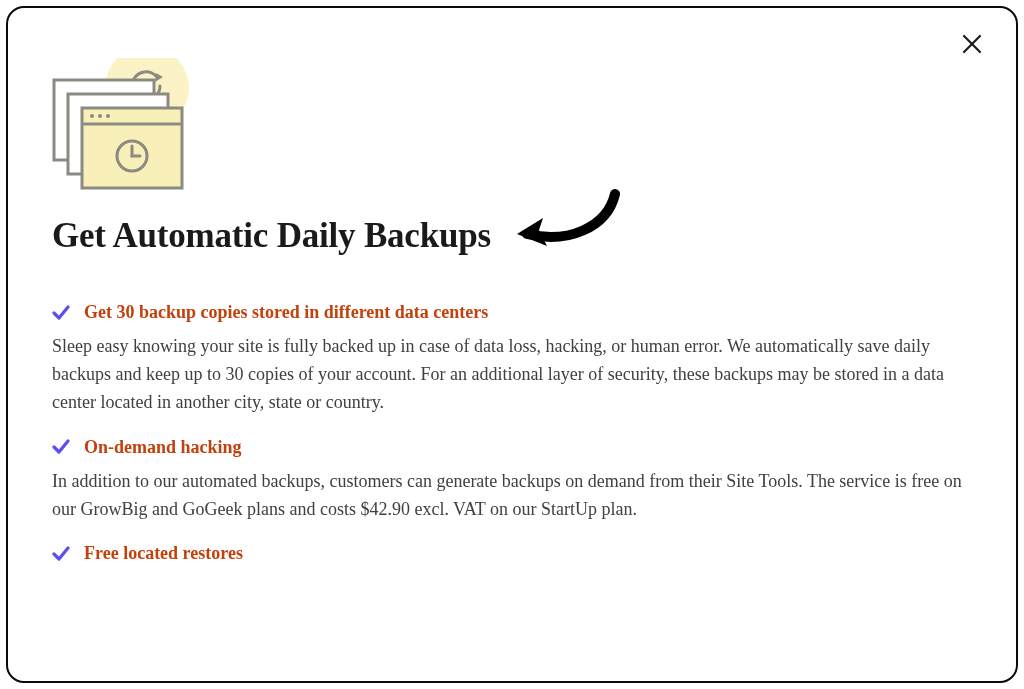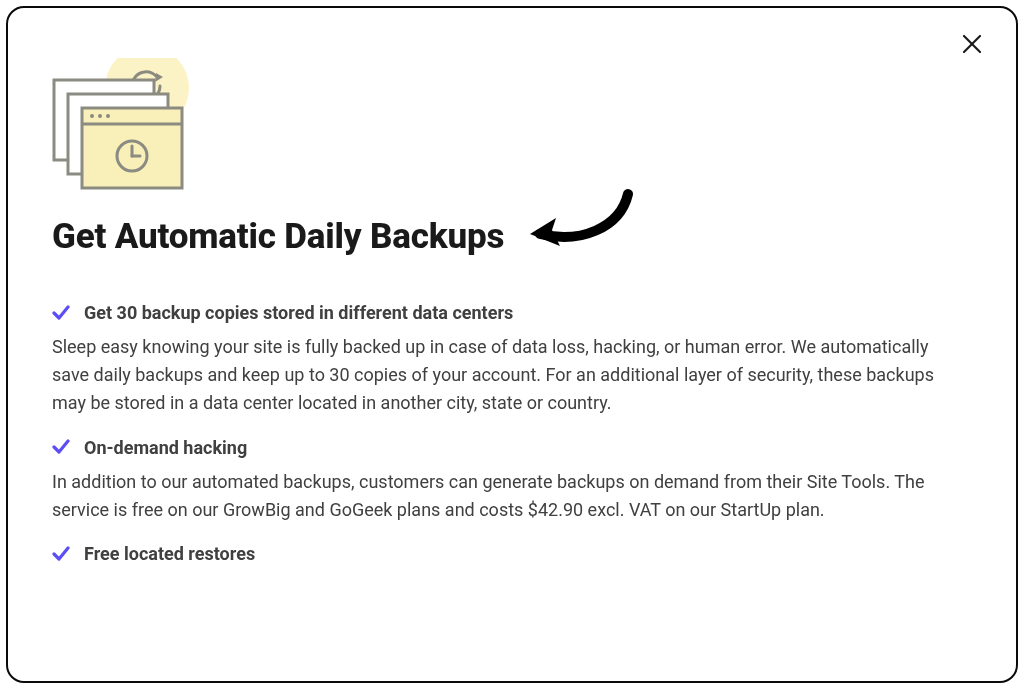--- a/index.html
+++ b/index.html
@@ -40,20 +40,21 @@
     top: 50px;
     width: 150px;
     height: 140px;
   }
 
   .content {
     position: absolute;
     left: 44px;
     top: 190px;
     right: 52px;
+    font-family: Liberation Serif, serif;
   }
 
   .title-row {
     display: flex;
     align-items: center;
     gap: 16px;
     margin-bottom: 28px;
   }
   h1.title {
     margin: 0;
@@ -81,21 +82,21 @@
     flex: 0 0 auto;
     width: 18px;
     height: 18px;
     display: inline-flex;
     align-items: center;
     justify-content: center;
   }
   .feature-title {
     font-size: 18px;
     font-weight: 700;
-    color: #404040;
+    color: #c2410c;
   }
   .feature-body {
     font-size: 18px;
     line-height: 1.55;
     color: #404040;
   }
 </style>
 </head>
 <body>
 

